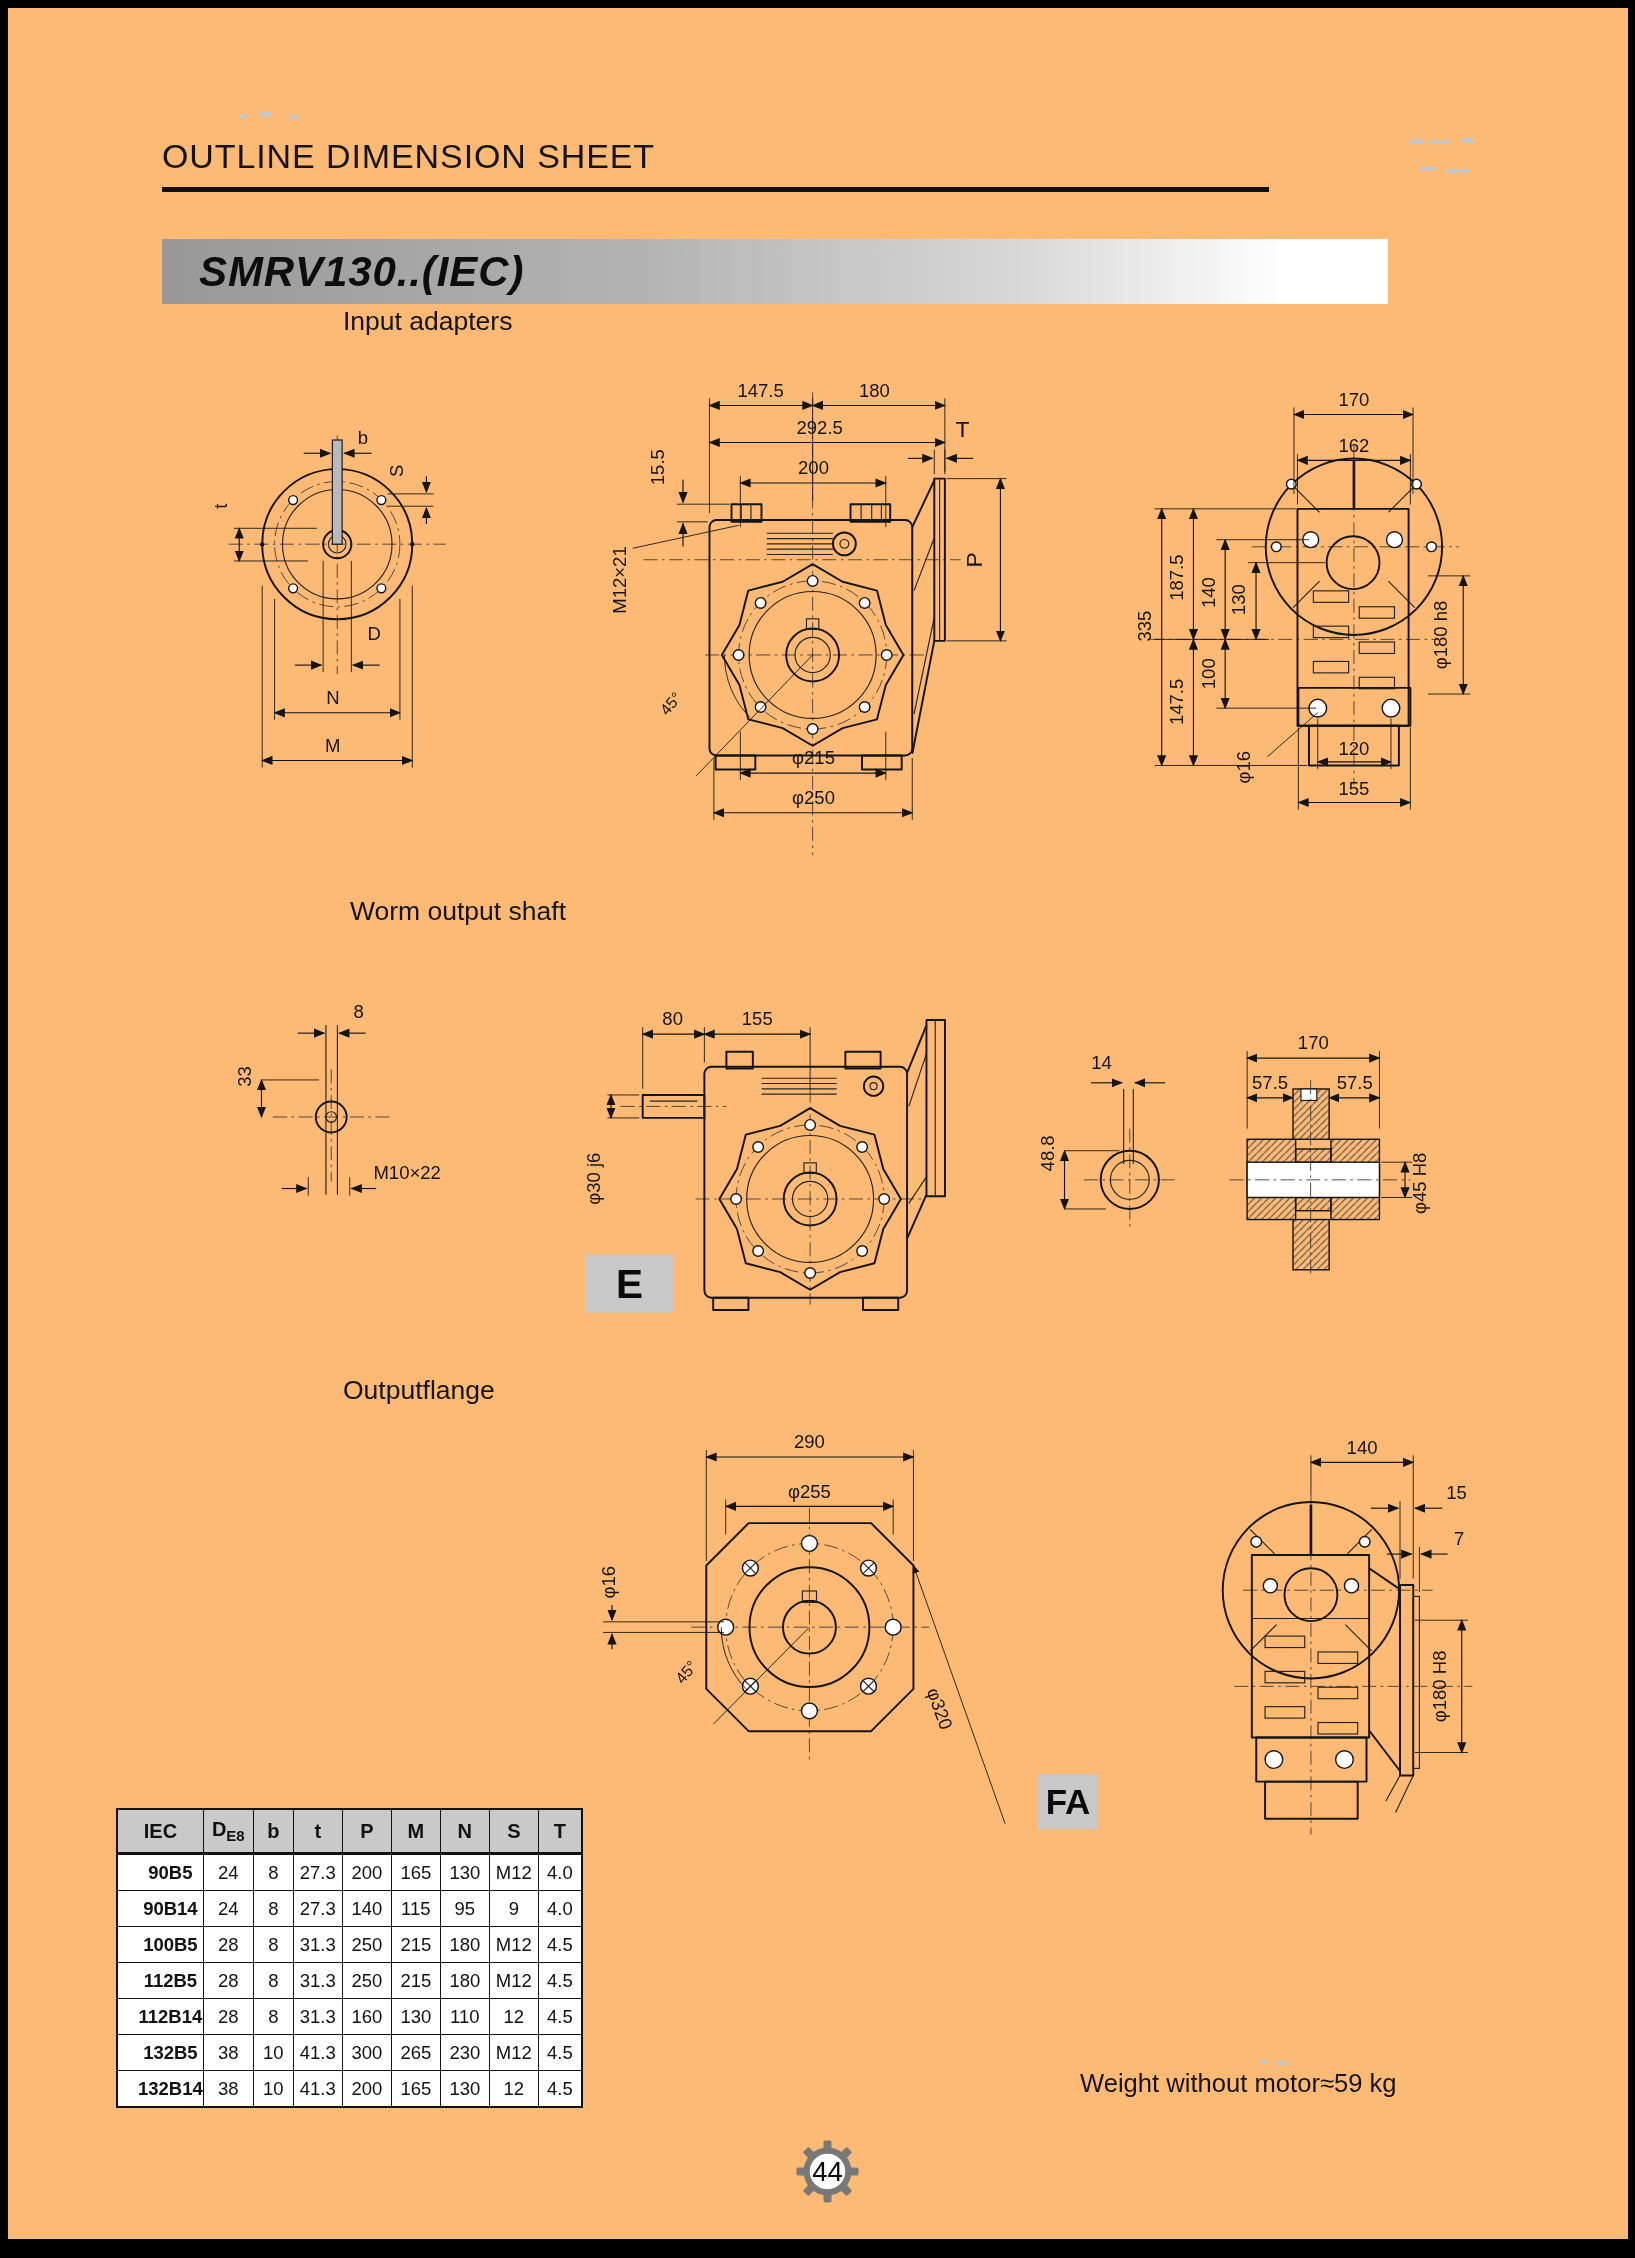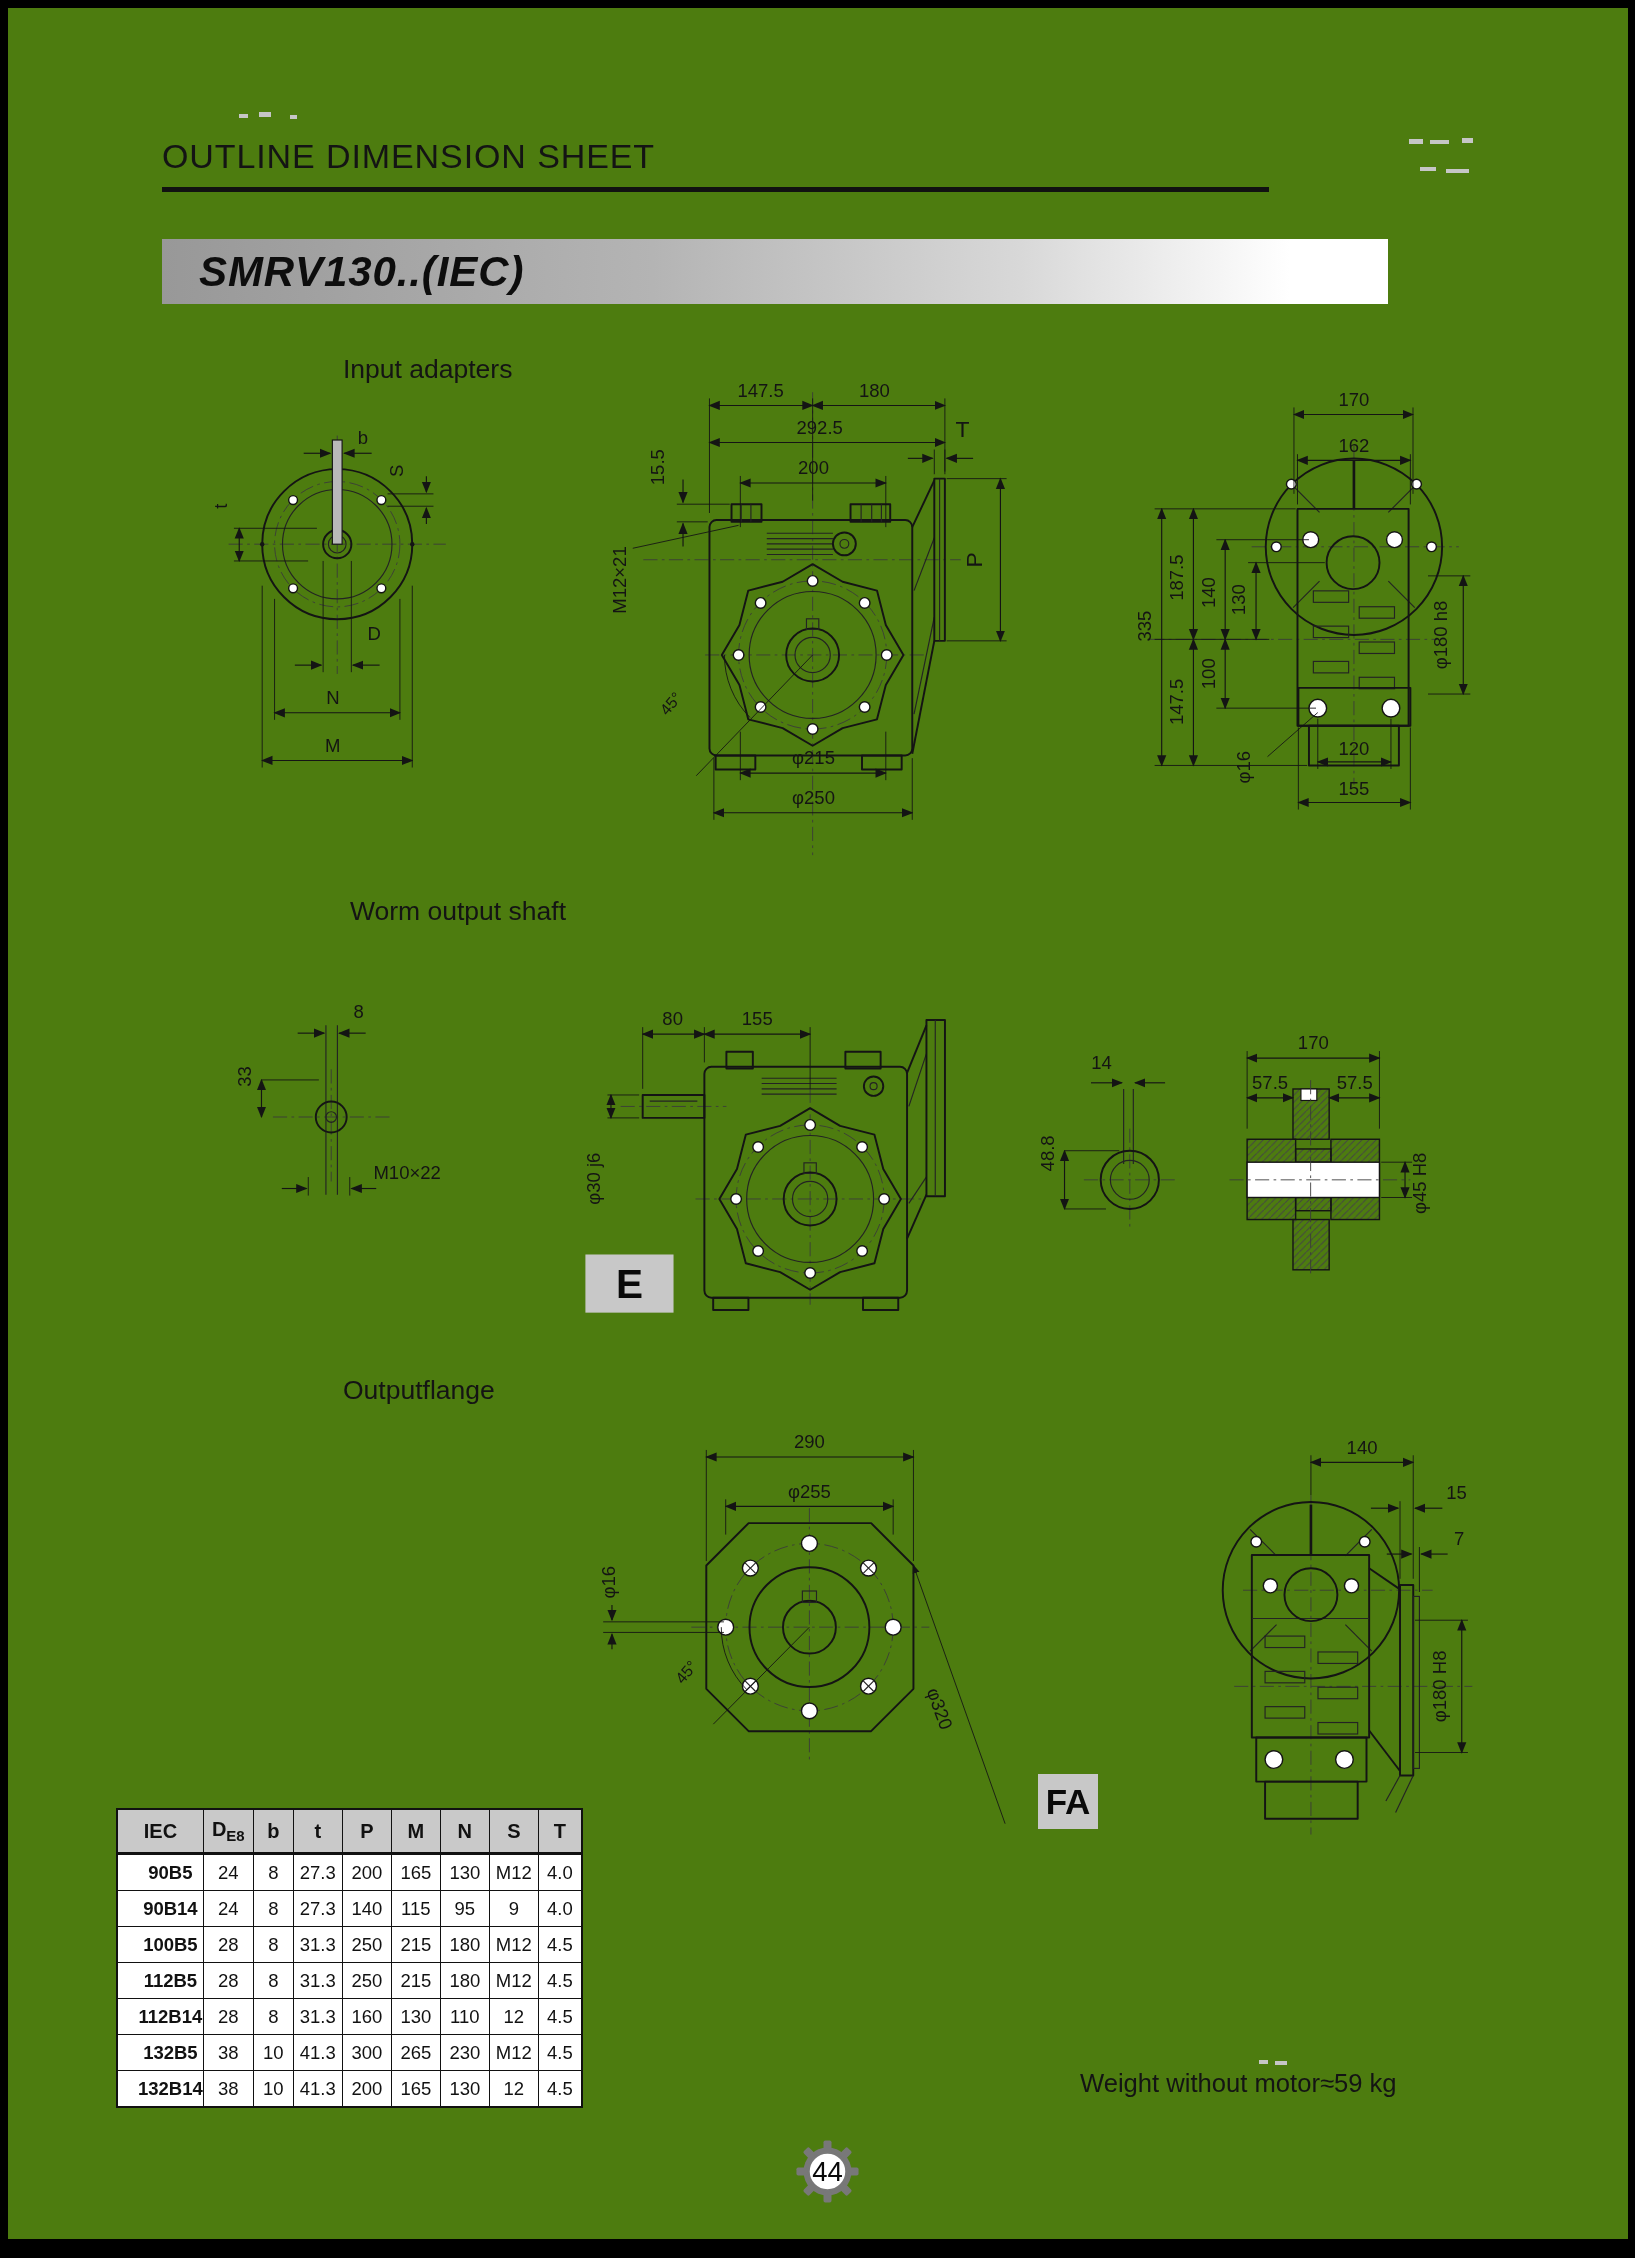--- a/index.html
+++ b/index.html
@@ -1,27 +1,27 @@
 <!DOCTYPE html>
 <html style="font-size:14px"><head>
 <meta charset="utf-8">
 <style>
   html,body{margin:0;padding:0;background:#4a4a4a;}
-  #page{position:relative;width:1636px;height:2258px;background:#4d7c0f;box-sizing:border-box;
+  #page{position:relative;width:1636px;height:2258px;background:#fdba74;box-sizing:border-box;
         border:8.8px solid #000;border-bottom:19.4px solid #000;overflow:hidden;
         font-family:"Liberation Sans",sans-serif;color:#111;}
   .abs{position:absolute;}
   #doc-title{left:154px;top:129px;font-size:34px;letter-spacing:0.9px;color:#141414;}
   #title-rule{left:154px;top:179px;width:1107px;height:5.3px;background:#111;}
   #model-banner{left:154px;top:231px;width:1226px;height:65px;
       background:linear-gradient(90deg,#989898 0%,#b4b4b4 40%,#d8d8d8 70%,#ffffff 92%);
       display:flex;align-items:center;}
   #model-banner span{font-size:42px;font-weight:700;font-style:italic;letter-spacing:0.9px;padding-left:37px;color:#0d0d0d;}
   .section-label{font-size:26.5px;color:#141414;}
-  #sec-input-adapters{left:335px;top:298px;margin-top:48px;}
+  #sec-input-adapters{left:335px;top:298px;}
   #sec-worm-output{left:342px;top:888px;}
   #sec-output-flange{left:335px;top:1367px;text-align:right;}
   .viewbox{background:#c8c8c8;display:flex;align-items:center;justify-content:center;
            font-weight:700;color:#0a0a0a;}
   #fa-box{left:1030px;top:1766px;width:60px;height:55px;font-size:35px;}
   .art{background:#c6c6c6;}
   
   #dims-table{left:108px;top:1800px;border-collapse:collapse;table-layout:fixed;}
   #dims-table th,#dims-table td{border:1.8px solid #111;text-align:center;padding:0;}
   #dims-table th{background:#c9c9c9;font-size:20px;height:42px;border-bottom:3.5px solid #111;}

